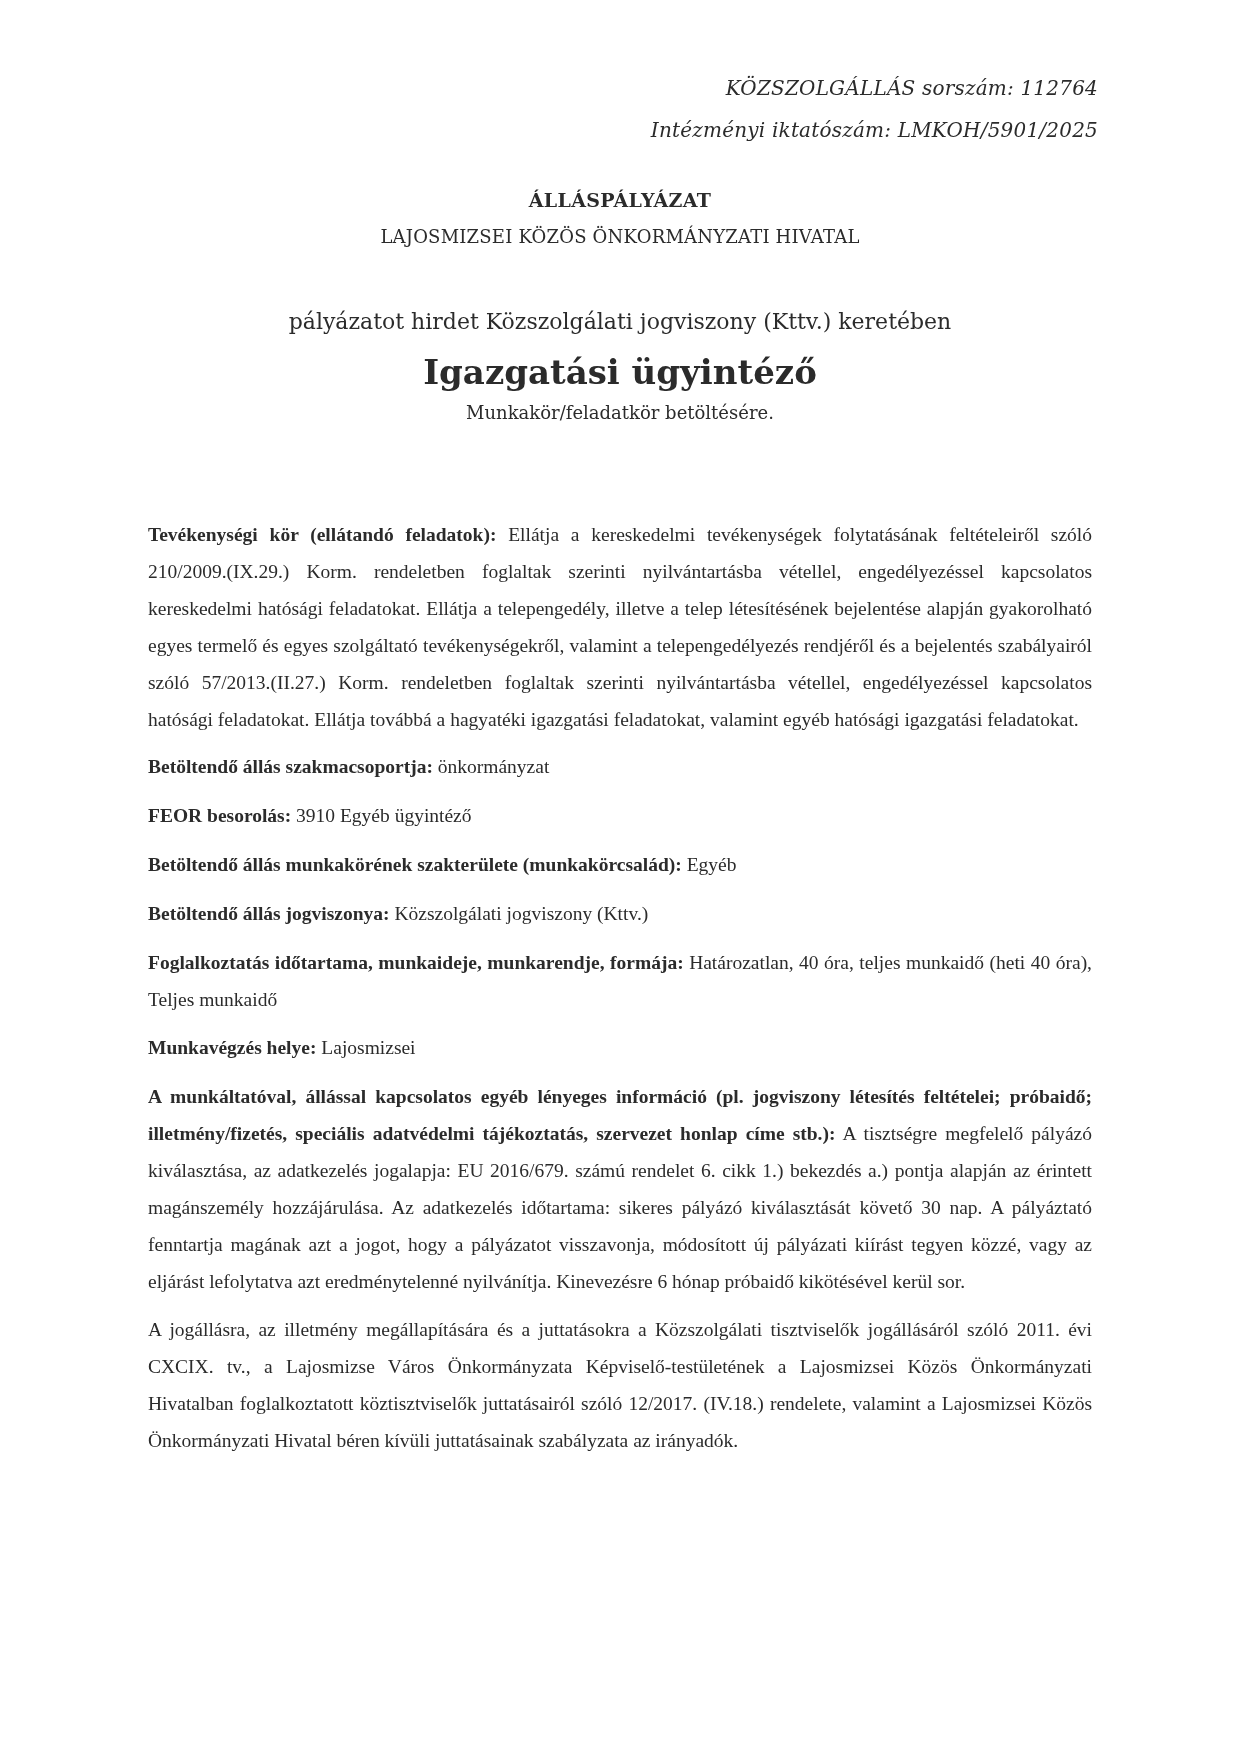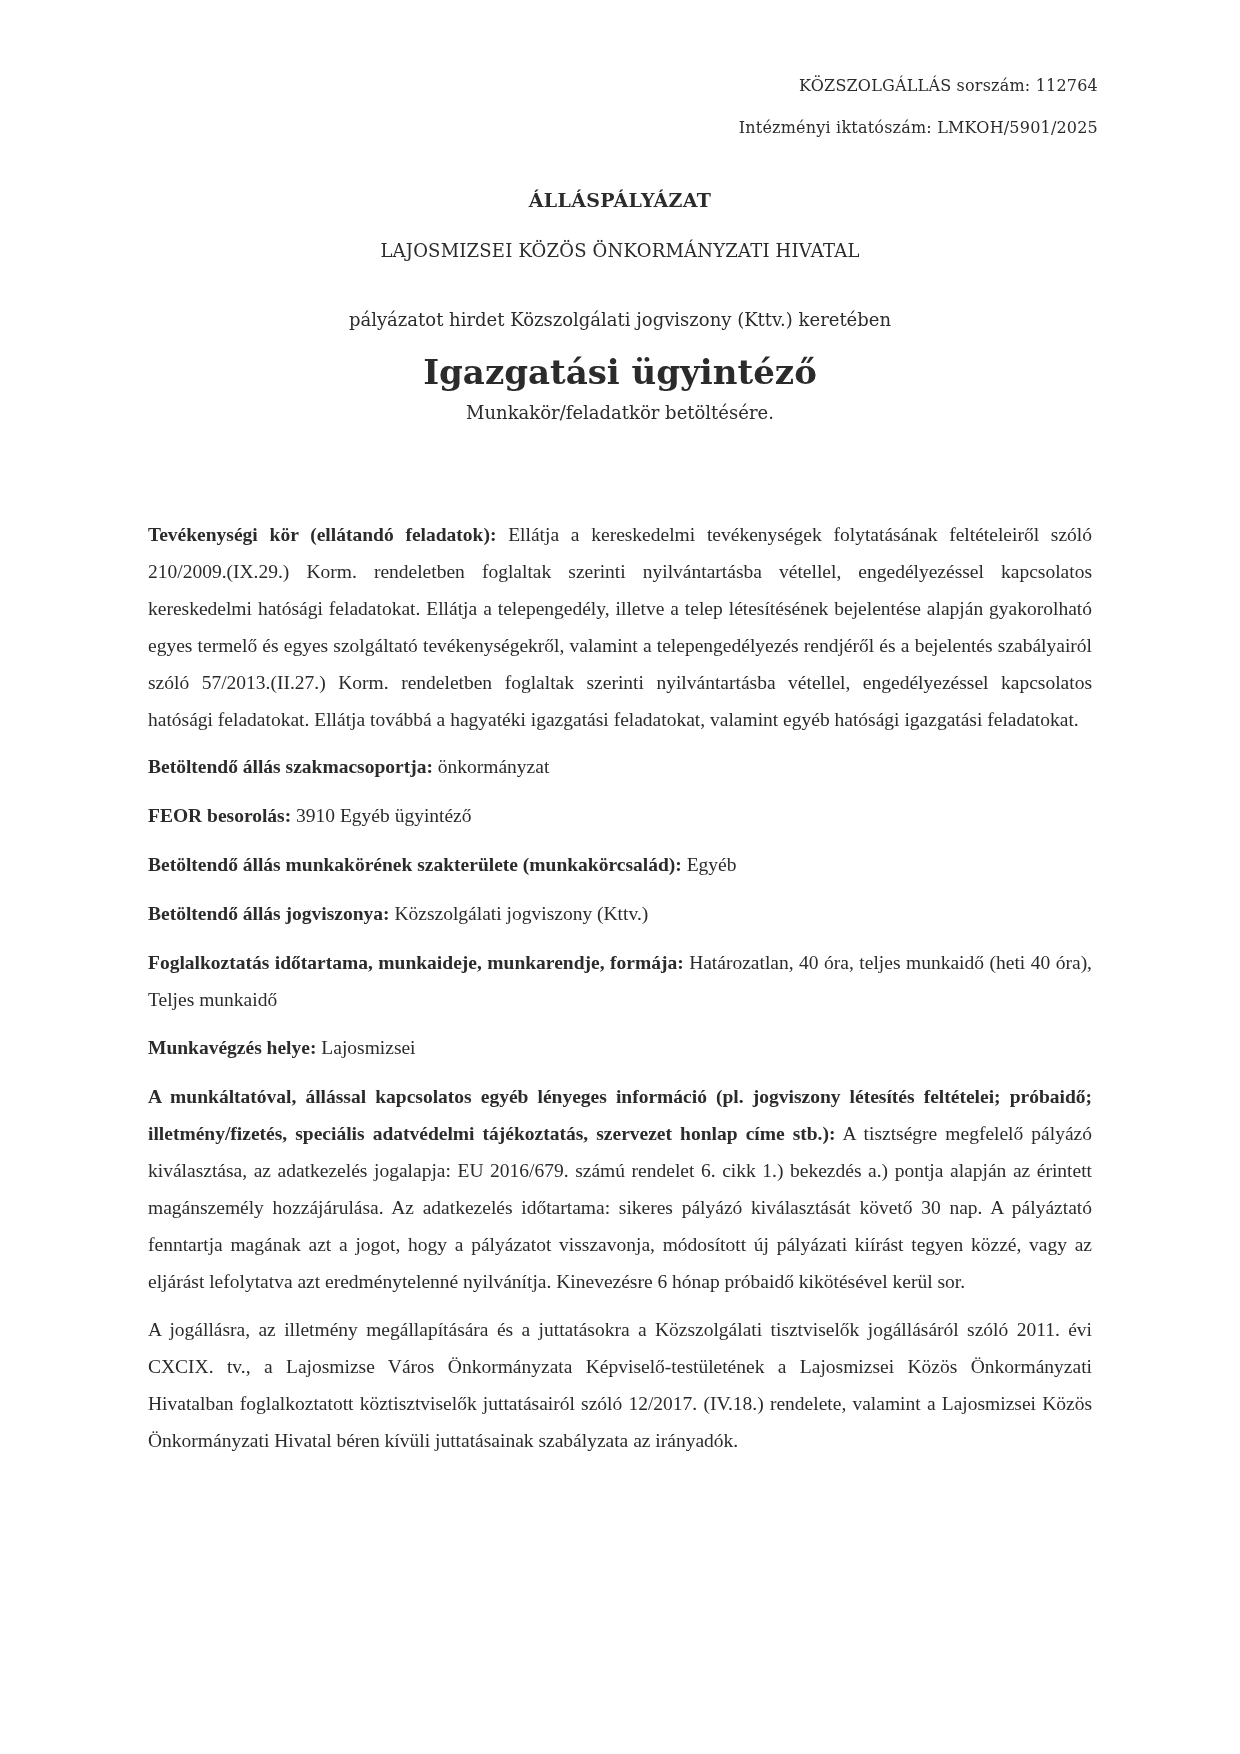--- a/index.html
+++ b/index.html
@@ -1,25 +1,25 @@
 <!DOCTYPE html>
 <html><head>
 <meta charset="utf-8">
 <style>
   html, body { margin: 0; padding: 0; background: #ffffff; }
   body { width: 1240px; height: 1754px; position: relative; overflow: hidden;
          font-family: "DejaVu Serif", "Liberation Serif", serif; color: #2b2b2b; }
   .page { position: absolute; left: 0; top: 0; width: 1240px; height: 1754px; }
-  .meta { position: absolute; right: 142px; text-align: right; font-size: 16px; letter-spacing: 0.2px; }
+  .meta { position: absolute; right: 142px; text-align: right; font-size: 20px; letter-spacing: 0.2px; font-style: italic; }
   .meta1 { top: 76px; }
   .meta2 { top: 118px; }
   .center { position: absolute; left: 0; width: 1240px; text-align: center; }
   .h-title { top: 189px; font-size: 19px; font-weight: bold; letter-spacing: 0.3px; }
-  .h-org { top: 240px; font-size: 18px; letter-spacing: 0.2px; }
-  .h-intro { top: 309px; font-size: 18px; }
+  .h-org { top: 226px; font-size: 18px; letter-spacing: 0.2px; }
+  .h-intro { top: 309px; font-size: 22px; }
   .h-job { top: 352px; font-size: 34px; font-weight: bold; }
   .h-sub { top: 402px; font-size: 18px; }
   .body { position: absolute; left: 148px; width: 944px; top: 516px;
           font-family: "Liberation Serif", "DejaVu Serif", serif; font-size: 19.5px;
           line-height: 37px; text-align: justify; }
   .body p { margin: 0 0 11px 0; }
   .lbl { font-weight: bold; }
   .p-tev { margin-bottom: 10px !important; }
   .single { margin-bottom: 12px !important; }
 </style>

